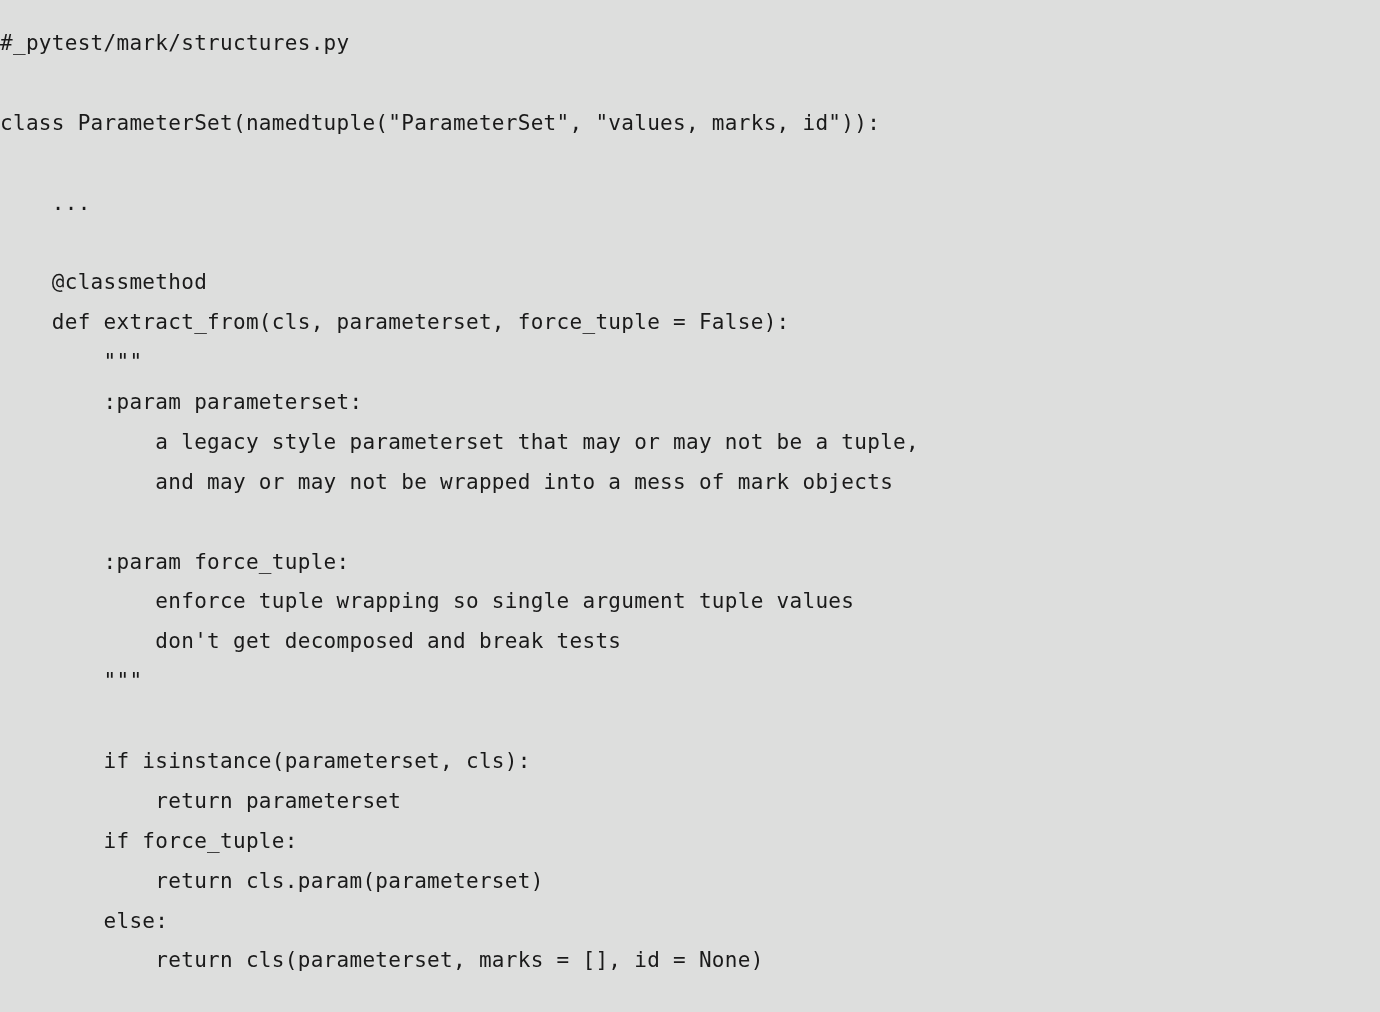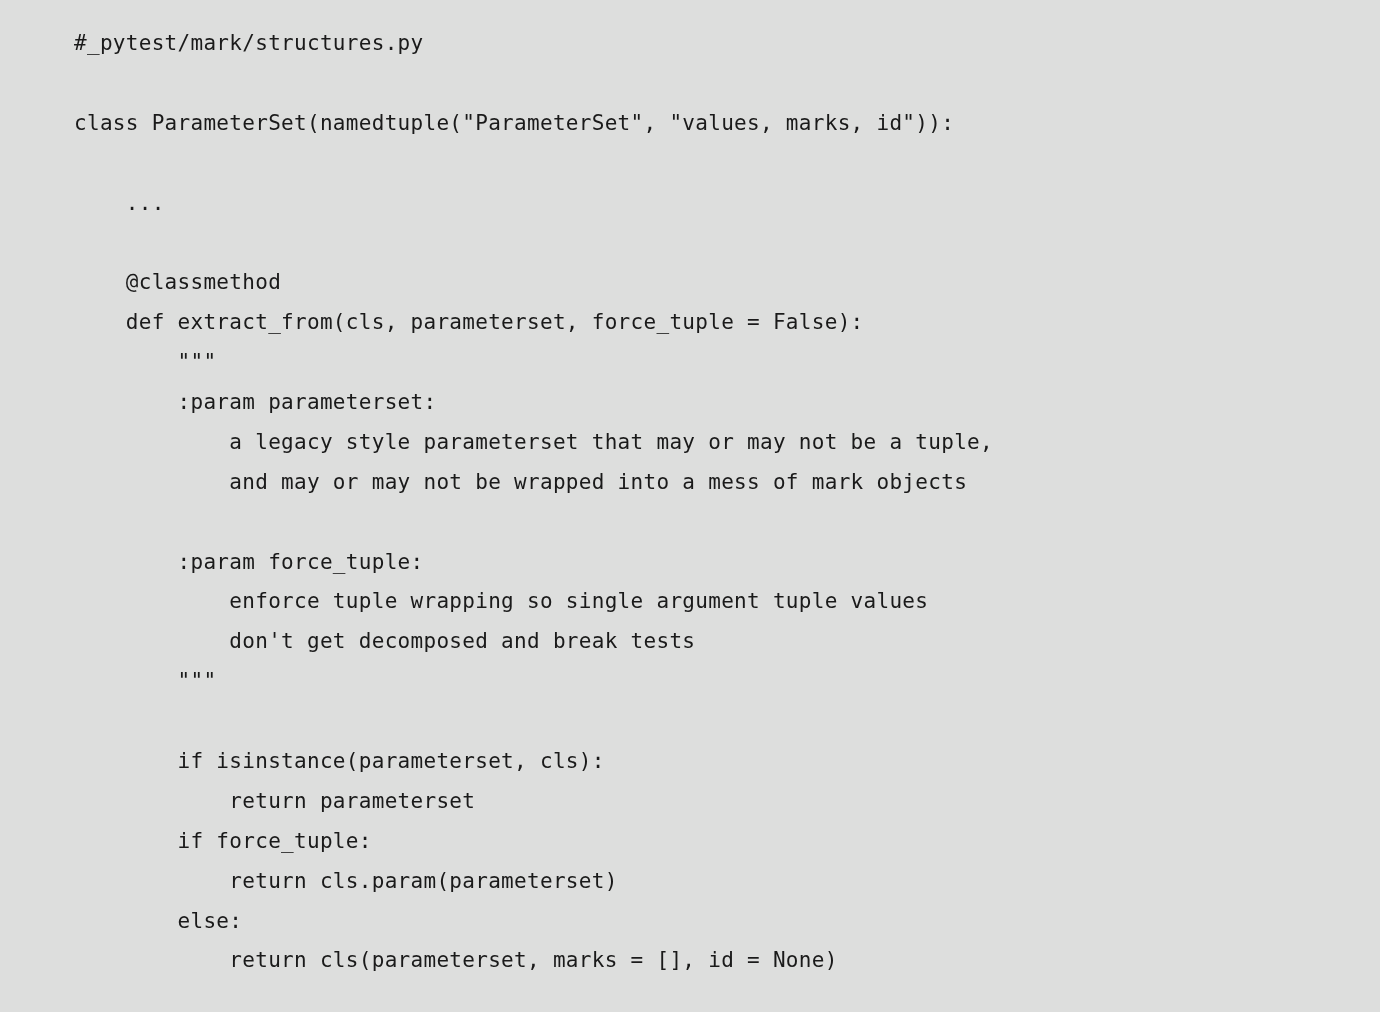--- a/index.html
+++ b/index.html
@@ -14,21 +14,20 @@
       color: #1a1a1a;
       padding: 24px 0 30px 0;
       width: 1380px;
       height: 1012px;
       overflow: hidden;
       letter-spacing: 0.3px;
     }
     .code-block {
       white-space: pre;
       line-height: 1.9;
-      padding-left: 74px;
     }
   </style>
 </head>
 <body>
 
 <div class="code-block"><span>#_pytest/mark/structures.py</span>
 <span></span>
 <span>class ParameterSet(namedtuple("ParameterSet", "values, marks, id")):</span>
 <span></span>
 <span>    ...</span>

